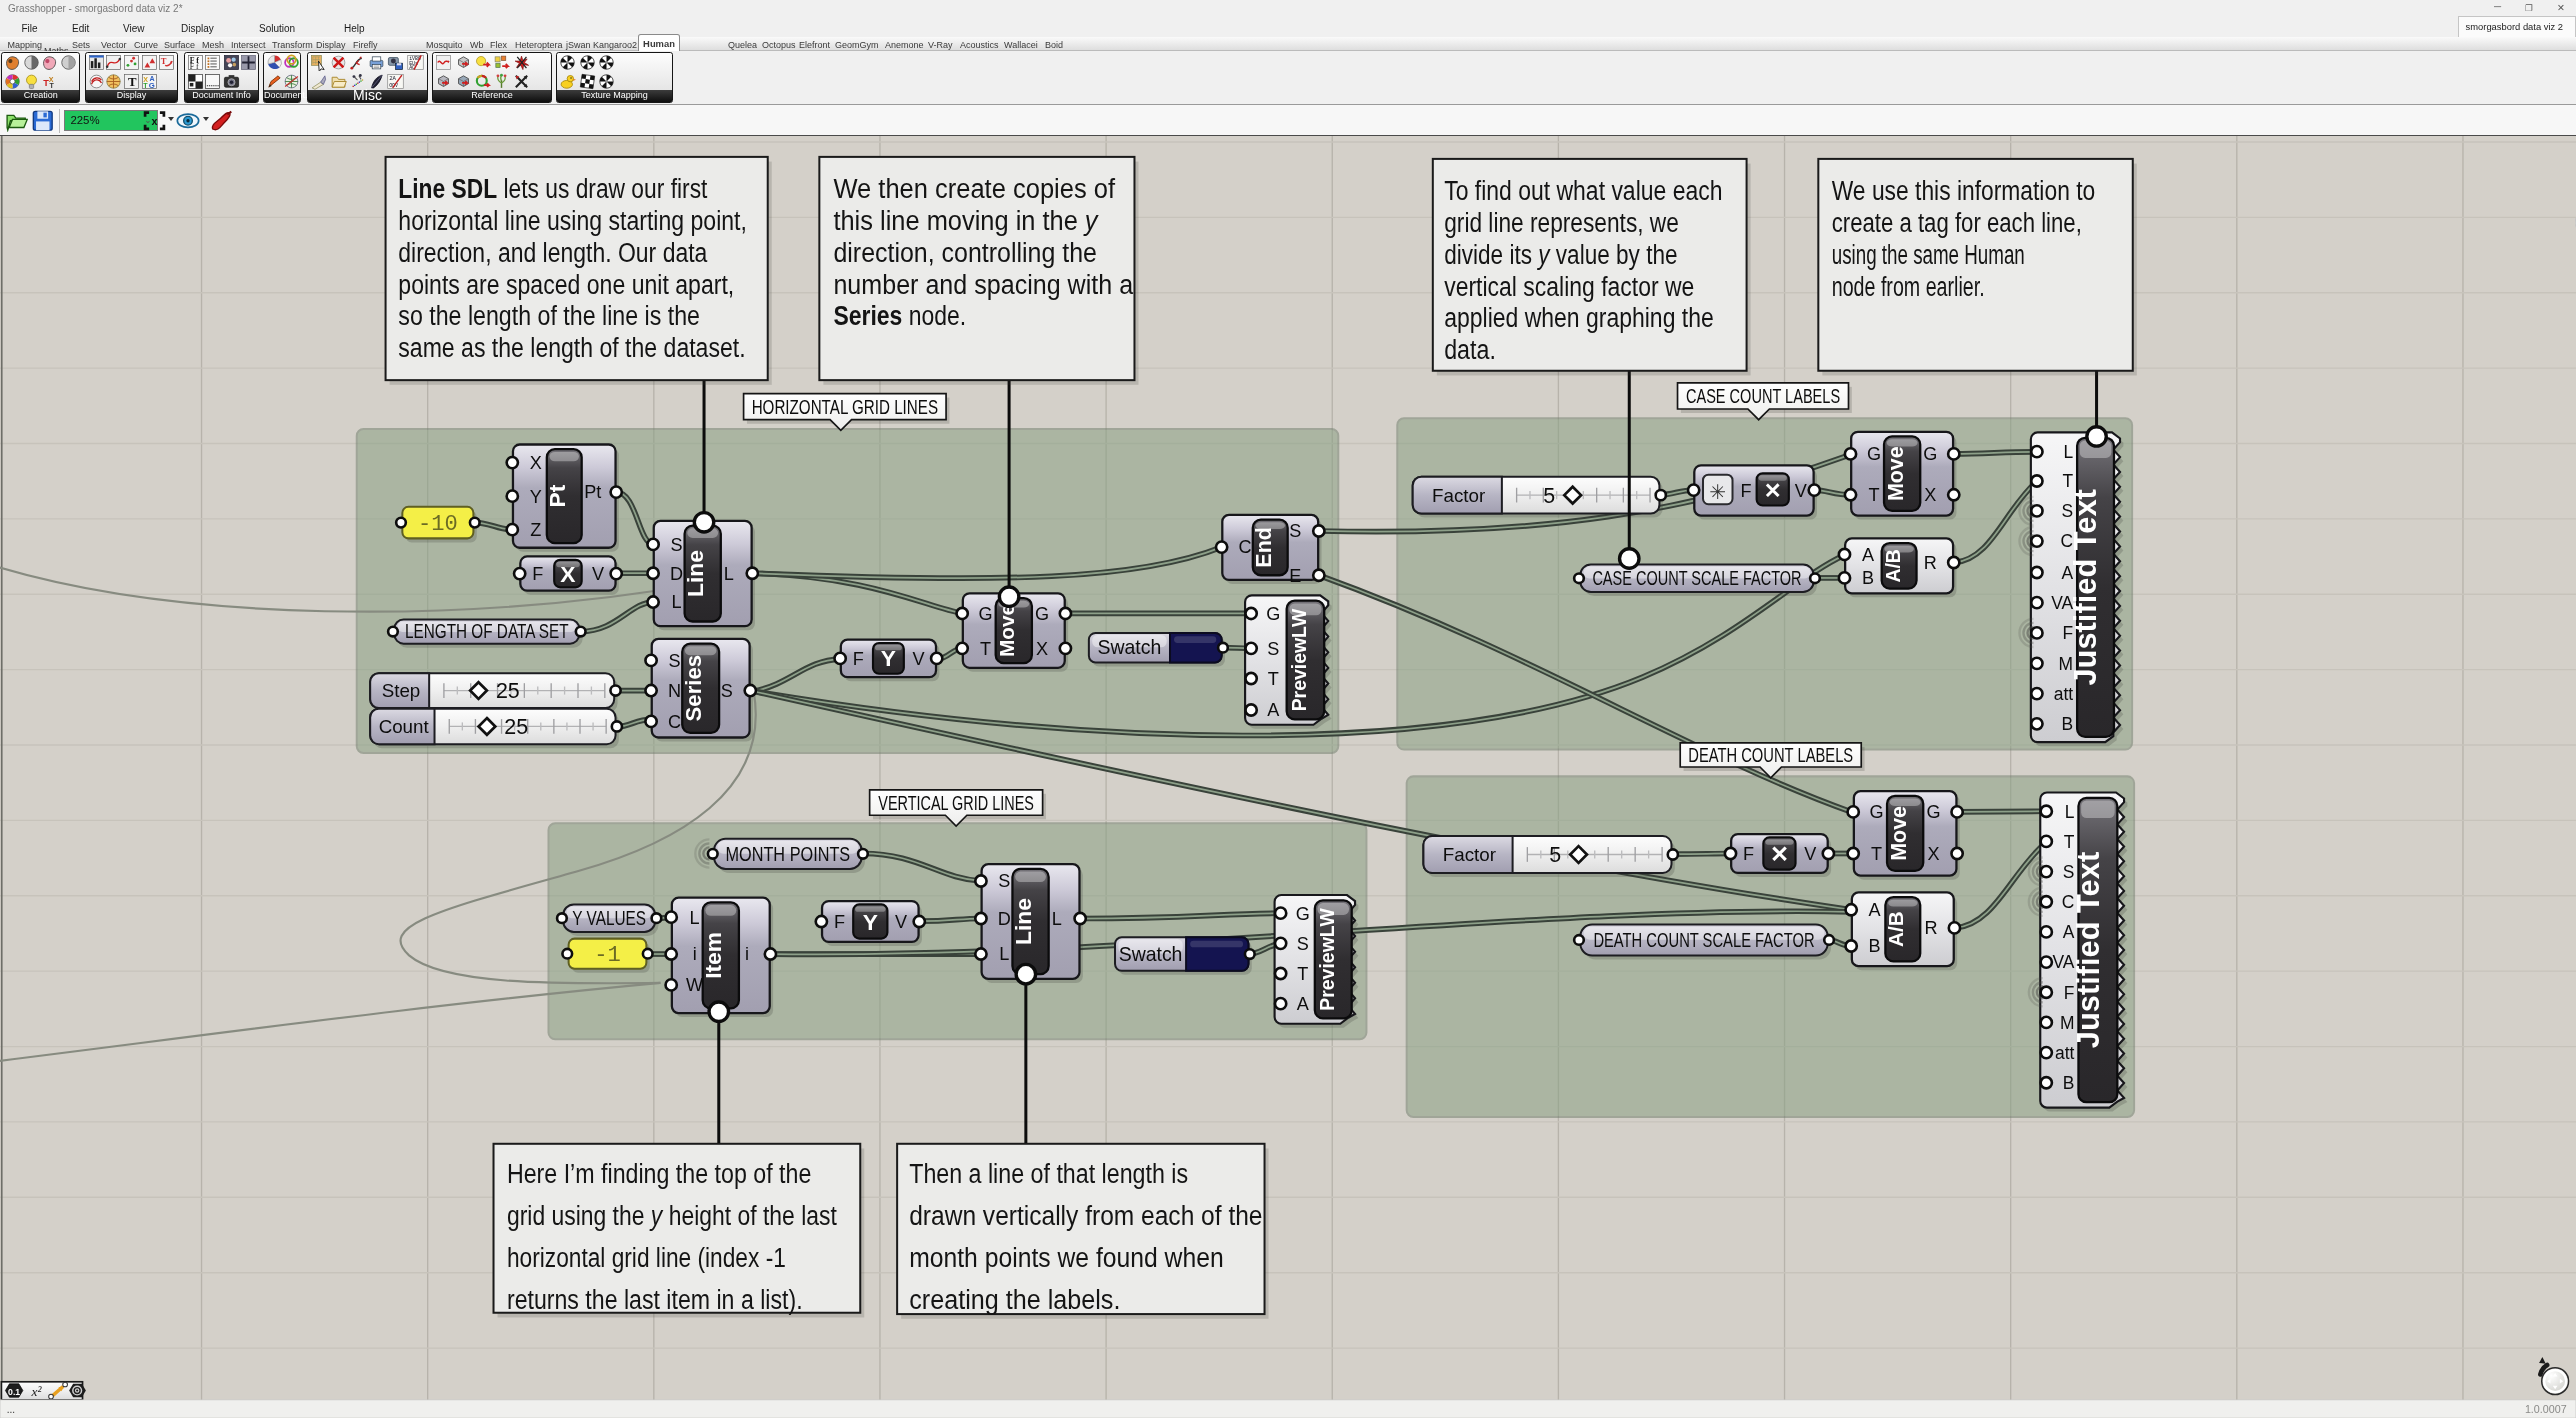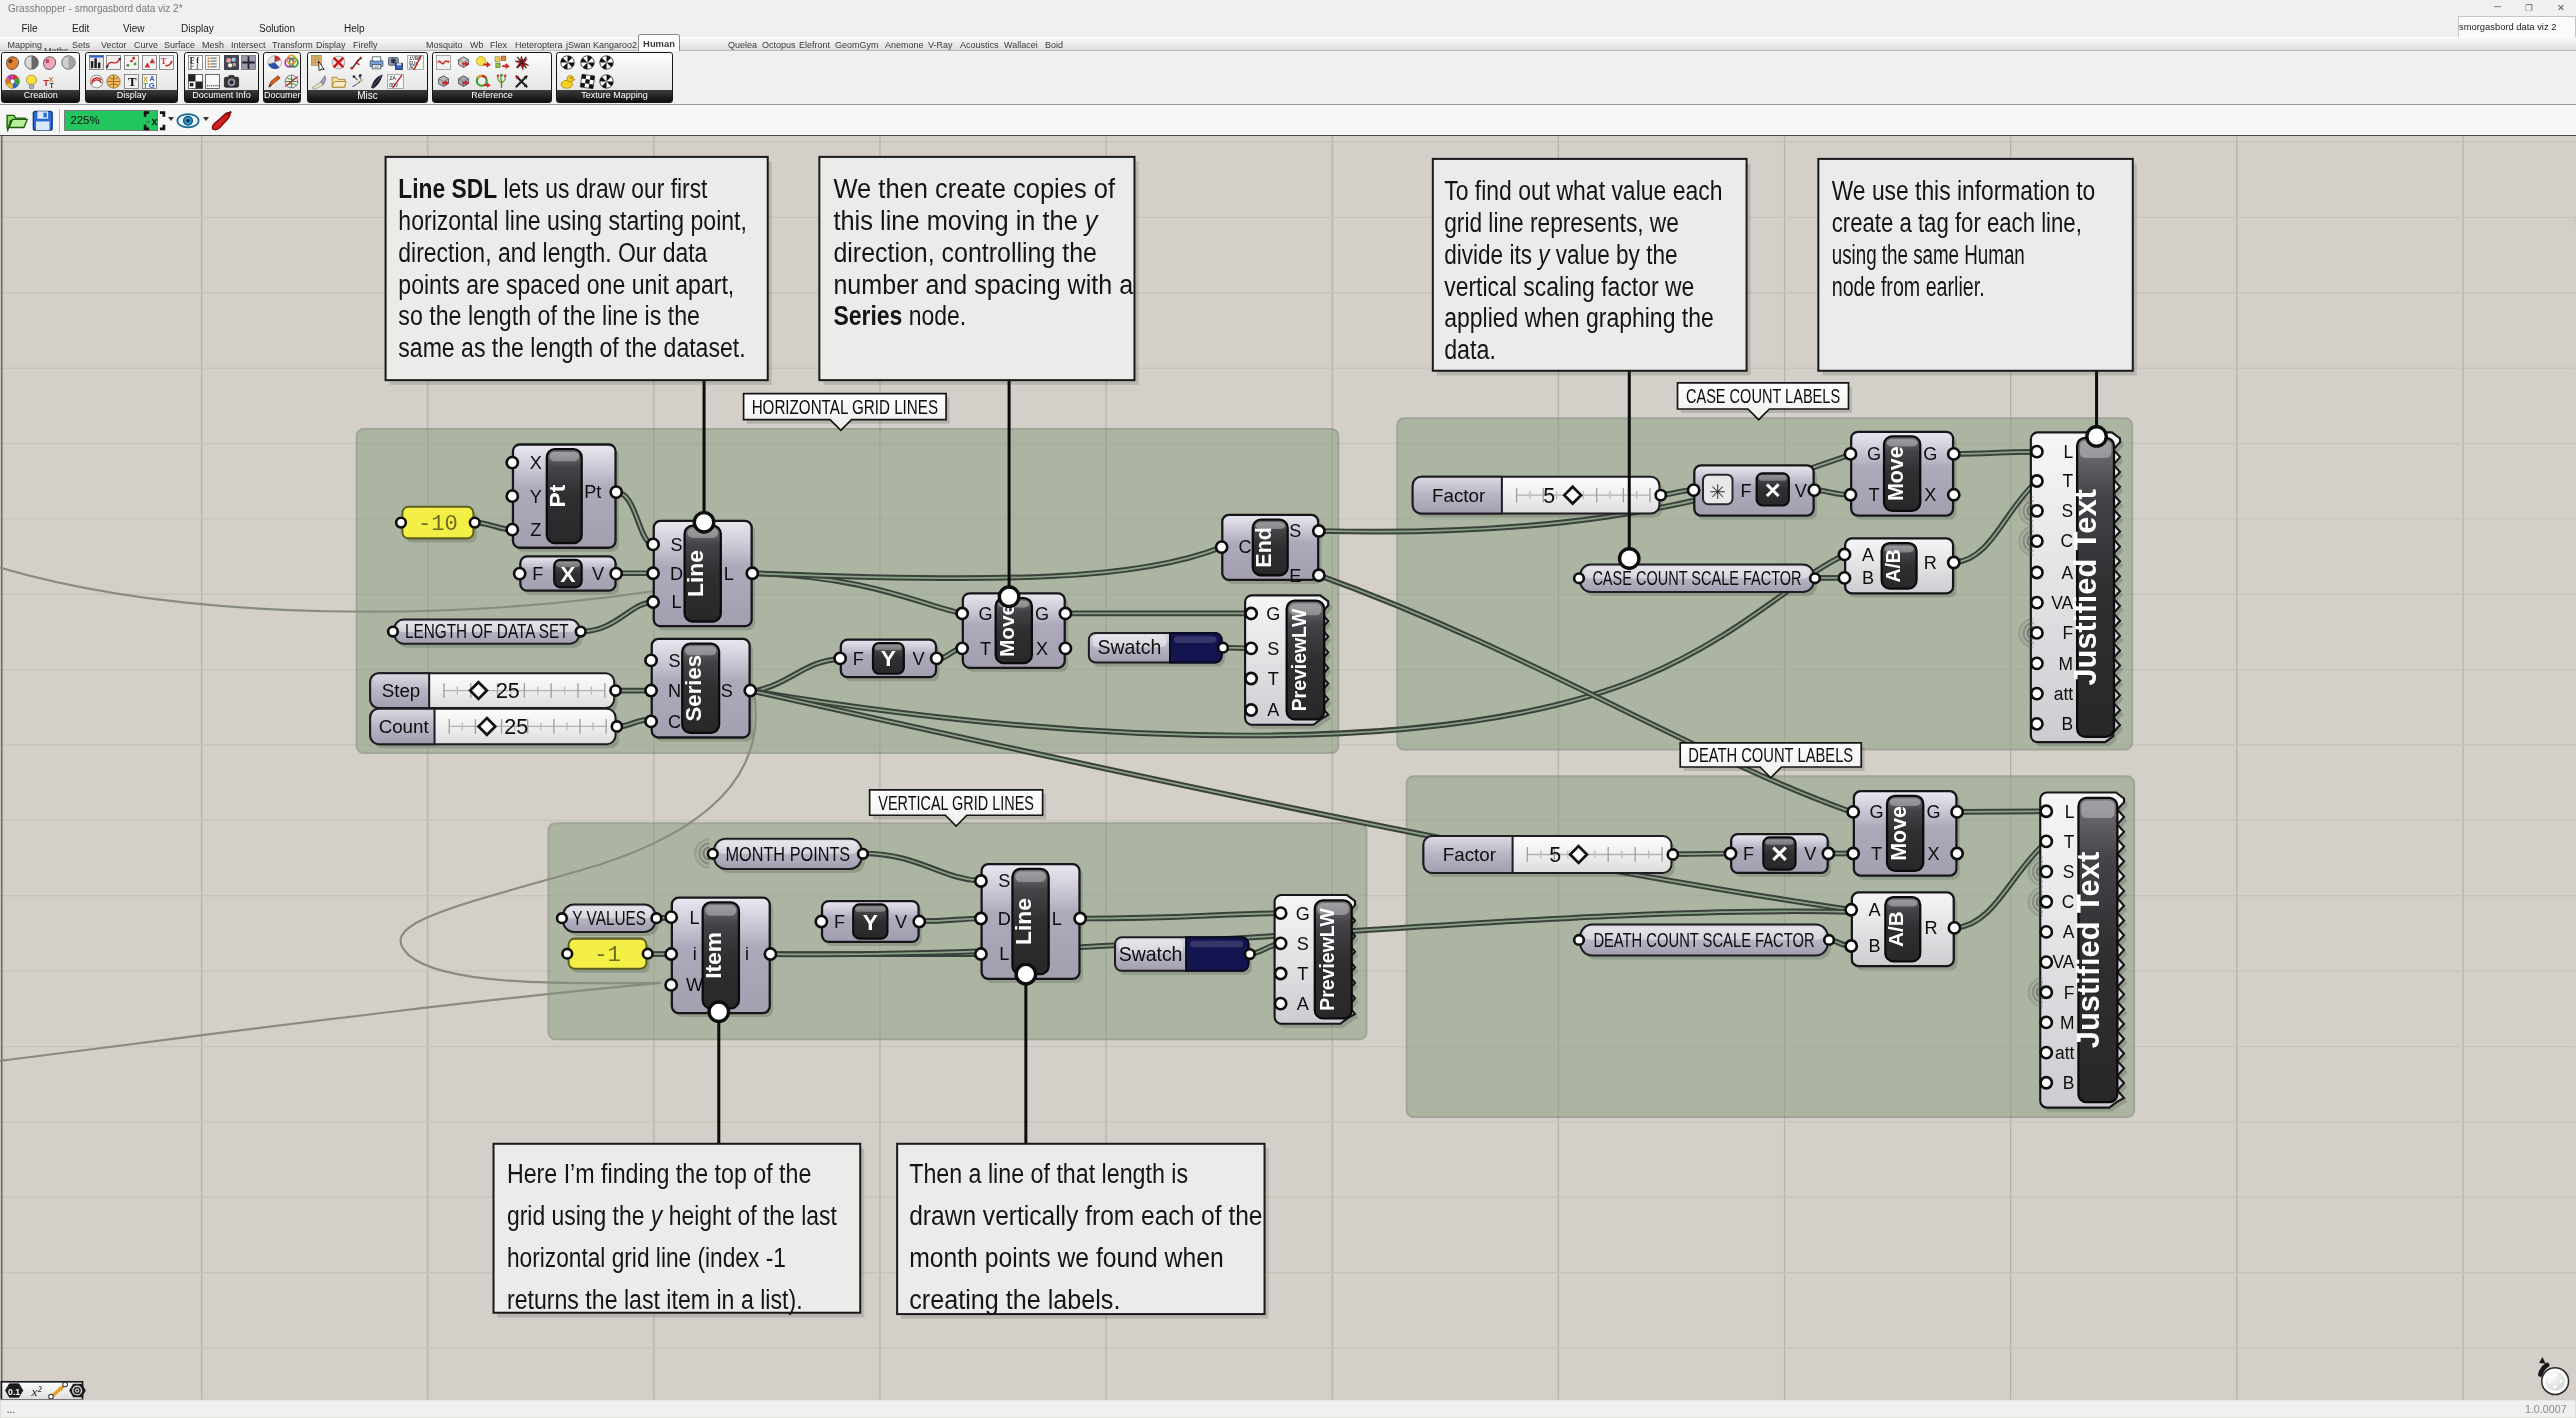--- a/index.html
+++ b/index.html
@@ -10,21 +10,21 @@
 <span style="position:absolute;left:2525px;top:2.7px;color:#555;font-size:8.7px">❐</span>
 <span style="position:absolute;left:2557px;top:2px;color:#555;font-size:9.4px">✕</span>
   </div>
 <div class="bar" style="top:19px;height:18px;background:#f0f0f0;color:#1a1a1a;font-size:10px">
     <span style="position:absolute;left:21.5px;top:4px">File</span>
     <span style="position:absolute;left:72px;top:4px">Edit</span>
     <span style="position:absolute;left:123px;top:4px">View</span>
     <span style="position:absolute;left:181px;top:4px">Display</span>
     <span style="position:absolute;left:259px;top:4px">Solution</span>
     <span style="position:absolute;left:344px;top:4px">Help</span>
-<div style="position:absolute;left:2458px;top:-2.7px;width:118px;height:21px;background:#fbfbfb;border:0.7px solid #c5c5c5;border-bottom:none;font-size:9.4px;color:#222;text-align:left;padding:4px 5.4px 0 0">smorgasbord data viz 2</div>
+<div style="position:absolute;left:2458px;top:-2.7px;width:118px;height:21px;background:#fbfbfb;border:0.7px solid #c5c5c5;border-bottom:none;font-size:9.4px;color:#222;text-align:center;padding:4px 5.4px 0 0">smorgasbord data viz 2</div>
   </div>
 <div class="bar" style="top:37px;height:14px;background:linear-gradient(#fafafa,#dedede);color:#3a3a3a;font-size:9px;border-bottom:0.7px solid #bbb">
     <span style="position:absolute;left:7.4px;top:3.4px">Mapping</span>
     <span style="position:absolute;left:44px;top:9px">Maths</span>
     <span style="position:absolute;left:72px;top:3.4px">Sets</span>
     <span style="position:absolute;left:101px;top:3.4px">Vector</span>
     <span style="position:absolute;left:134px;top:3.4px">Curve</span>
     <span style="position:absolute;left:164px;top:3.4px">Surface</span>
     <span style="position:absolute;left:202px;top:3.4px">Mesh</span>
     <span style="position:absolute;left:231px;top:3.4px">Intersect</span>
@@ -275,21 +275,21 @@
       <svg style="position:absolute;left:60px;top:20px" width="17" height="17" viewBox="0 0 24 24">
         <path d="M5,21 C7,12 12,5 20,3 C18,10 14,17 8,21 z" fill="#223" stroke="#001"></path>
         <path d="M5,21 L20,3" stroke="#668" stroke-width="1"></path>
       </svg>
       <svg style="position:absolute;left:79px;top:20px" width="17" height="17" viewBox="0 0 24 24">
         <rect x="1" y="2" width="22" height="20" fill="#f8f8f4" stroke="#888"></rect>
         <text x="3" y="10" font-size="8" fill="#223" font-family="Liberation Mono">2A</text>
         <text x="3" y="20" font-size="7" fill="#223" font-family="Liberation Mono">OOV</text>
         <path d="M21,3 L8,21" stroke="#c02020" stroke-width="2"></path>
       </svg>
-      <div style="position:absolute;left:0;bottom:0;width:100%;height:12px;background:linear-gradient(#3c3c3c,#0e0e0e);color:#fff;font-size:10px;text-align:center;line-height:11.4px;border-radius:0 0 1.3px 1.3px">Misc</div>
+      <div style="position:absolute;left:0;bottom:0;width:100%;height:12px;background:linear-gradient(#3c3c3c,#0e0e0e);color:#fff;font-size:14px;text-align:center;line-height:11.4px;border-radius:0 0 1.3px 1.3px">Misc</div>
     </div>
     <div style="position:absolute;left:432px;top:0.7px;width:120px;height:51px;background:linear-gradient(#fdfdfd,#dedede);border:1.3px solid #161616;border-radius:2.7px">
       <svg style="position:absolute;left:2px;top:1.3px" width="17" height="17" viewBox="0 0 24 24">
         <rect x="2" y="2" width="20" height="20" fill="#f0f0f0" stroke="#888"></rect>
         <path d="M4,12 C7,6 10,18 13,12 C15,8 17,12 20,10" fill="none" stroke="#d02020" stroke-width="2.2"></path>
         <path d="M20,10 l-3,0 l2,3 z" fill="#d02020"></path>
       </svg>
       <svg style="position:absolute;left:21.5px;top:1.3px" width="17" height="17" viewBox="0 0 24 24">
         <path d="M5,8 L12,4 L19,8 L19,15 L12,19 L5,15 z" fill="#c8c8c8" stroke="#444" stroke-width="1.2"></path>
         <path d="M5,8 L12,12 L19,8 M12,12 L12,19" fill="none" stroke="#666" stroke-width="1"></path>

